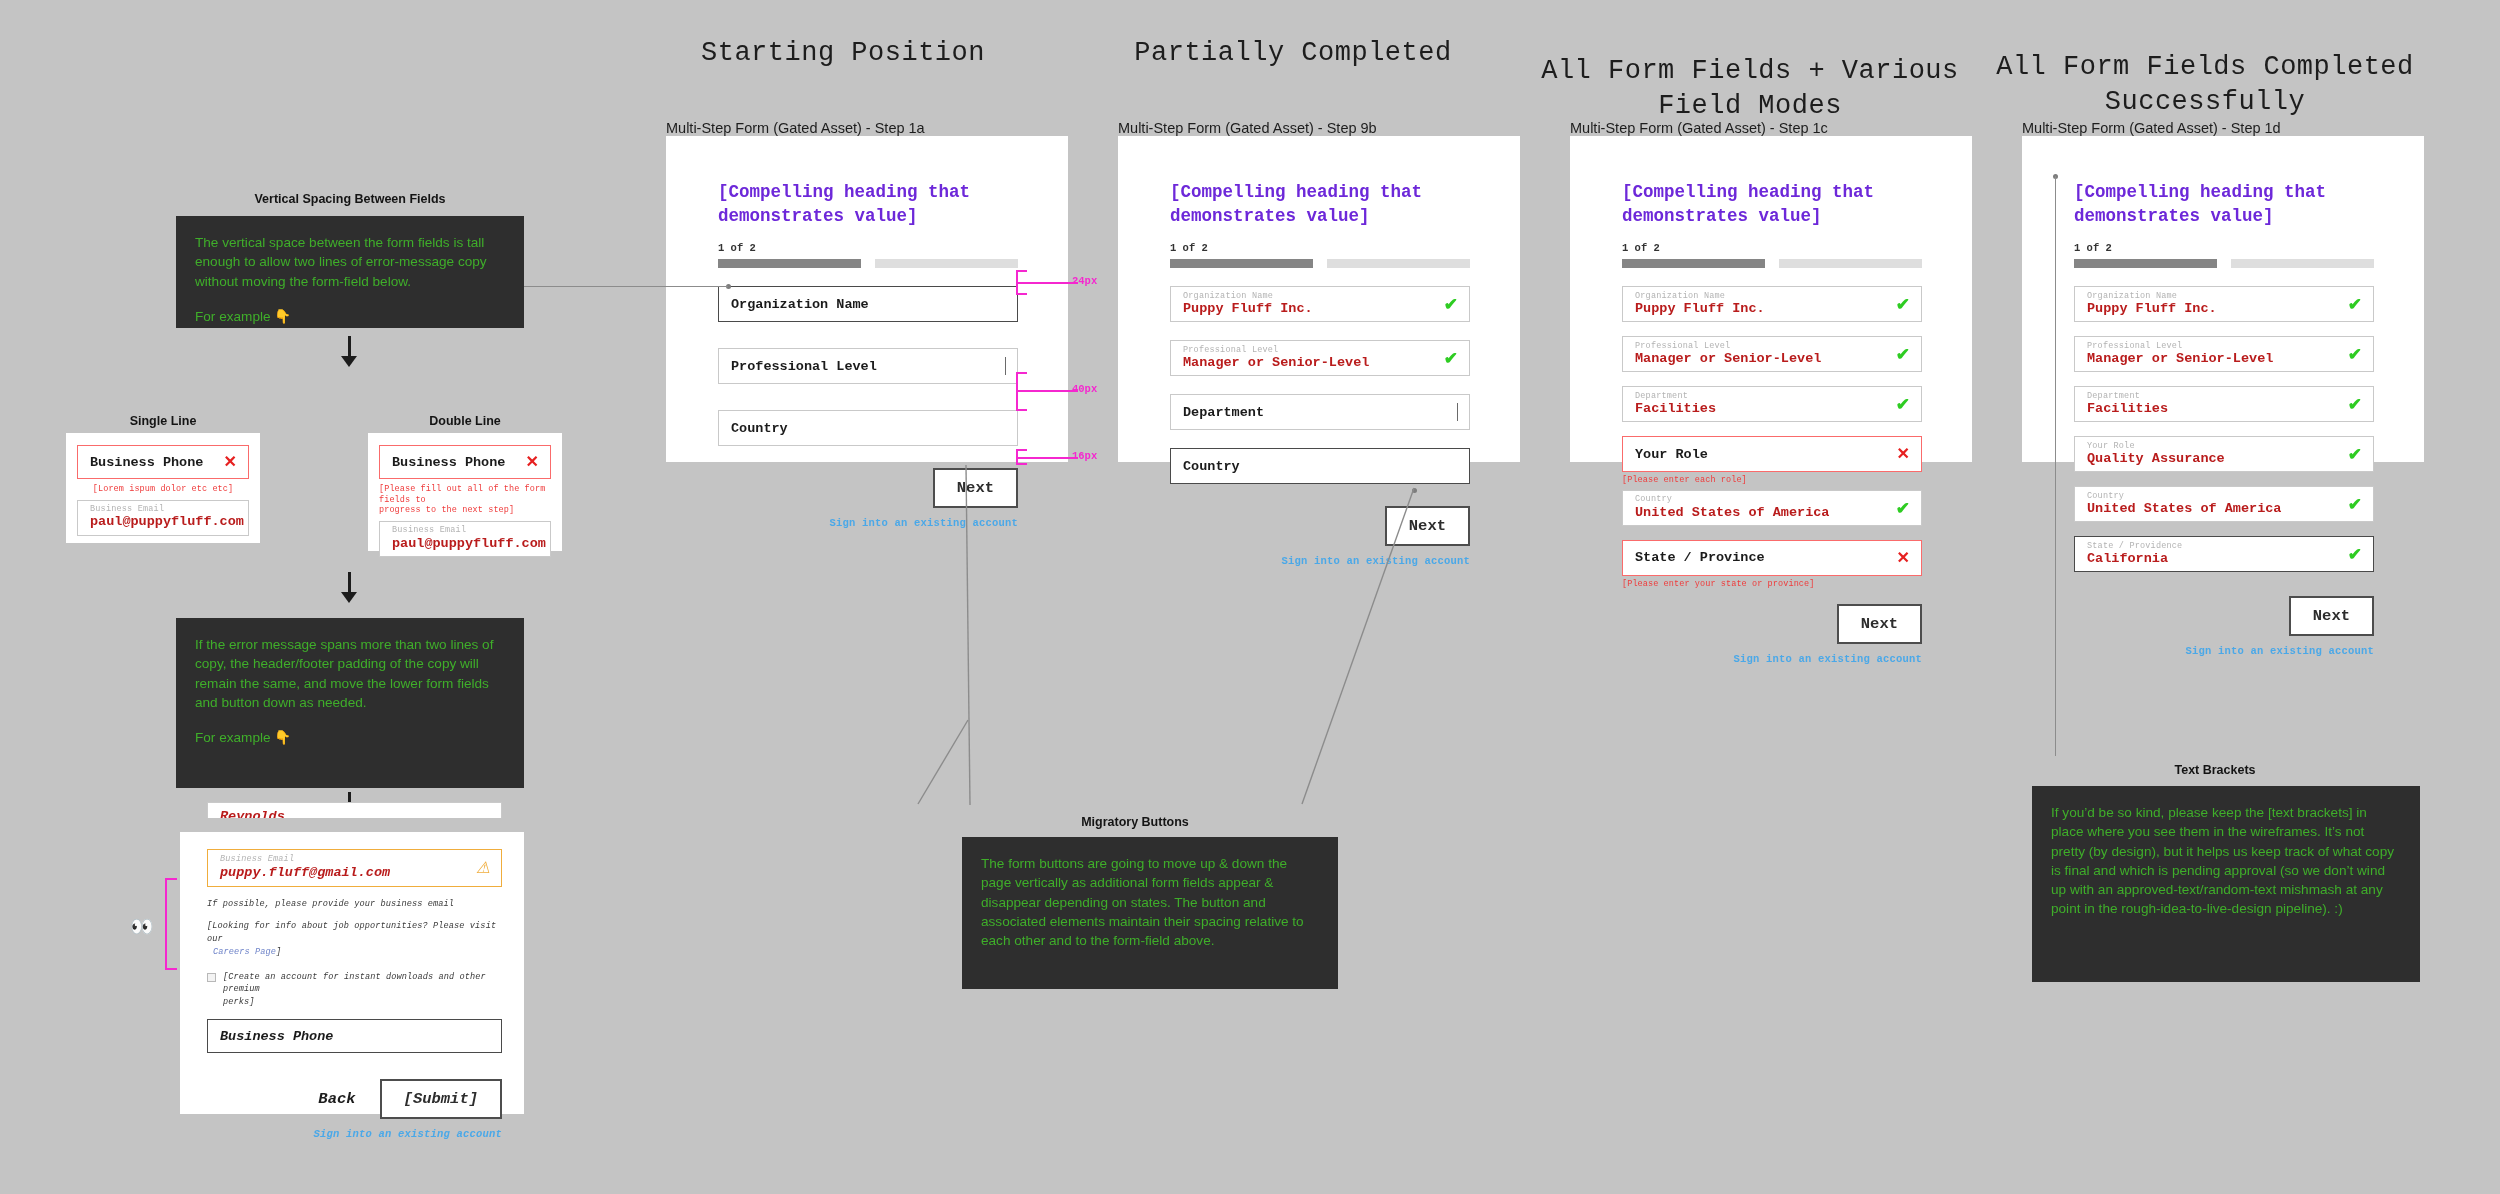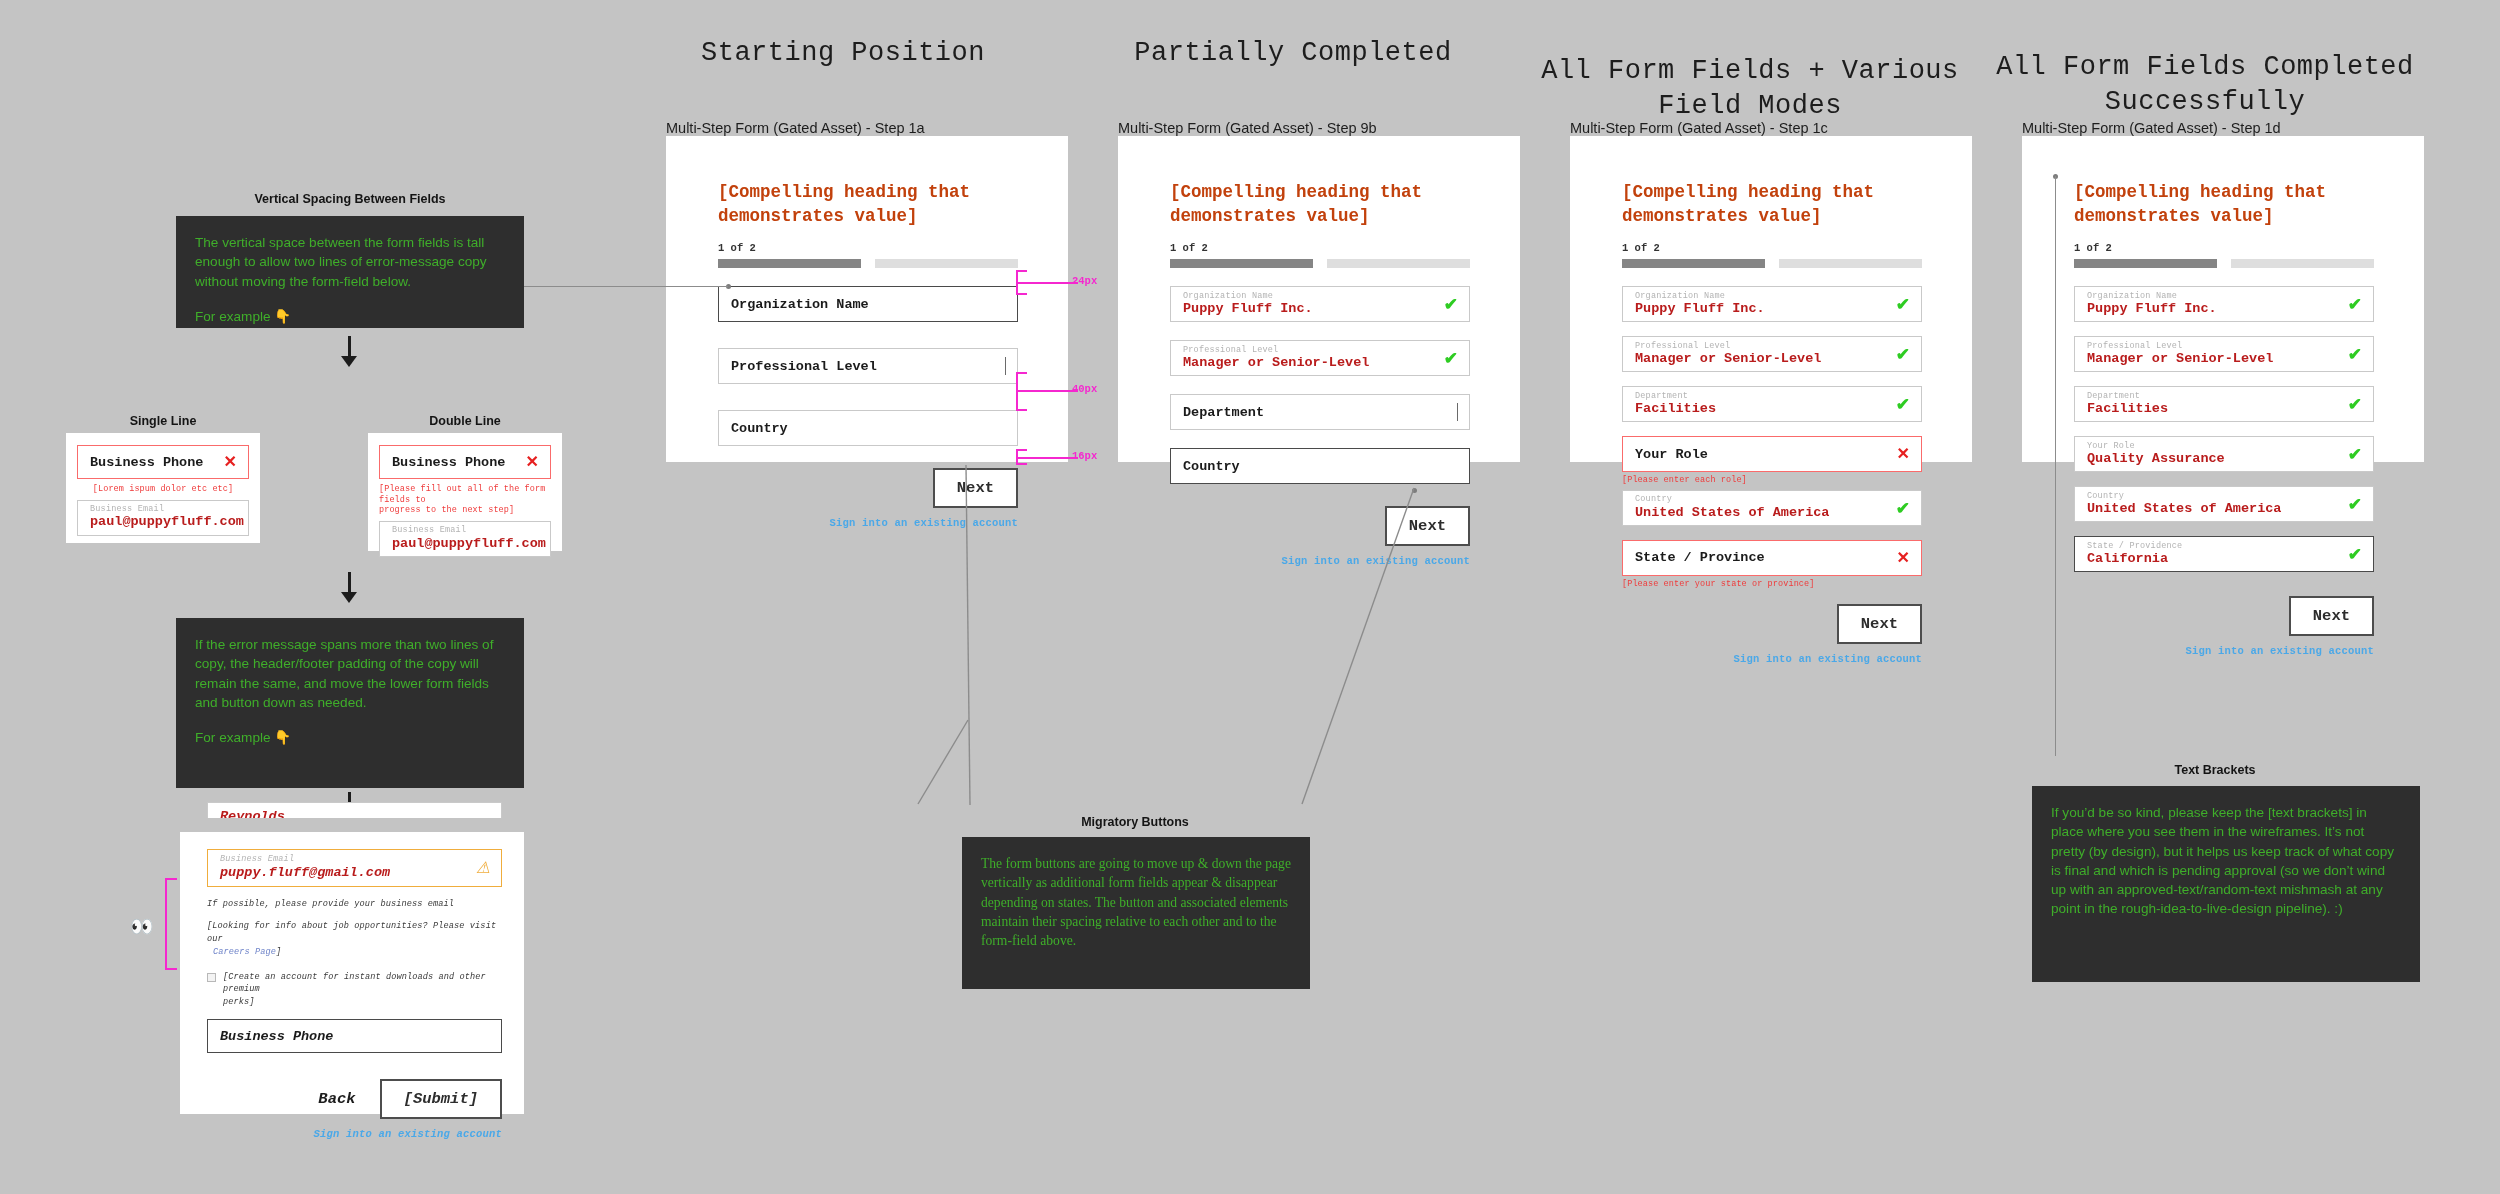--- a/index.html
+++ b/index.html
@@ -31,21 +31,21 @@
   
   .card {
     position: absolute;
     background: #ffffff;
   }
   .card-inner { position: absolute; left: 52px; right: 50px; top: 44px; }
 
   .head {
     font-family: "Liberation Mono", monospace;
     font-size: 17.5px;
-    color: #c2410c;
+    color: #6d28d9;
     line-height: 1.38;
     white-space: pre-line;
     font-weight: 700;
   }
   .step-count {
     font-family: "Liberation Mono", monospace;
     font-size: 10.5px;
     color: #333;
     font-weight: 700;
     margin-top: 14px;
@@ -524,20 +524,20 @@
   </div>
   <div class="dim-top"></div>
 </div>
 
 <div class="eyes" style="left:130px; top:917px;">👀</div>
 <div class="mag" style="left:165px; top:878px; width:2px; height:92px;"></div>
 <div class="mag" style="left:165px; top:878px; width:12px; height:2px;"></div>
 <div class="mag" style="left:165px; top:968px; width:12px; height:2px;"></div>
 
 <div class="anno-title" style="left:960px; top:815px; width:350px;">Migratory Buttons</div>
-<div class="anno-box" style="left:962px; top:837px; width:348px; height:152px;font-family:Liberation Serif, serif;">
+<div class="anno-box" style="left:962px; top:837px; width:376px; height:152px;">
   <p>The form buttons are going to move up &amp; down the page vertically as additional form fields appear &amp; disappear depending on states. The button and associated elements maintain their spacing relative to each other and to the form-field above.</p>
 </div>
 
 <div class="anno-title" style="left:2030px; top:763px; width:370px;">Text Brackets</div>
 <div class="anno-box" style="left:2032px; top:786px; width:388px; height:196px;">
   <p>If you’d be so kind, please keep the [text brackets] in place where you see them in the wireframes. It’s not pretty (by design), but it helps us keep track of what copy is final and which is pending approval (so we don’t wind up with an approved-text/random-text mishmash at any point in the rough-idea-to-live-design pipeline). :)</p>
 </div>
 
 </body></html>

